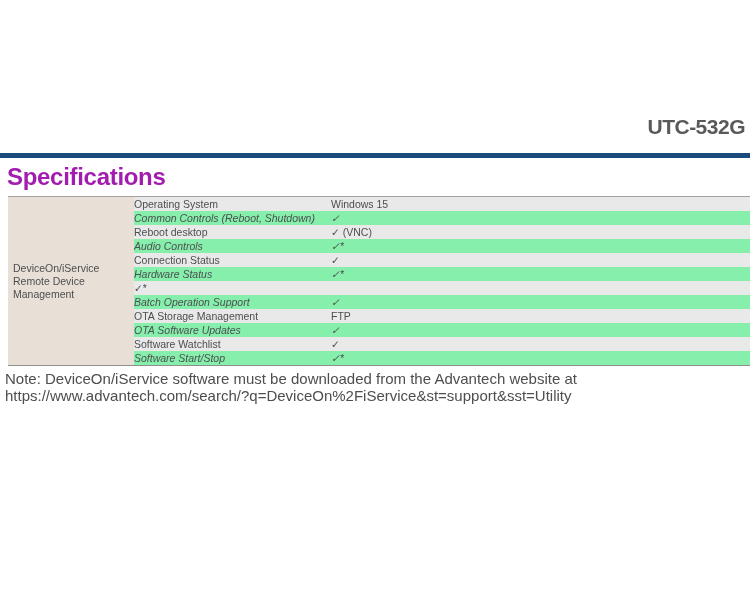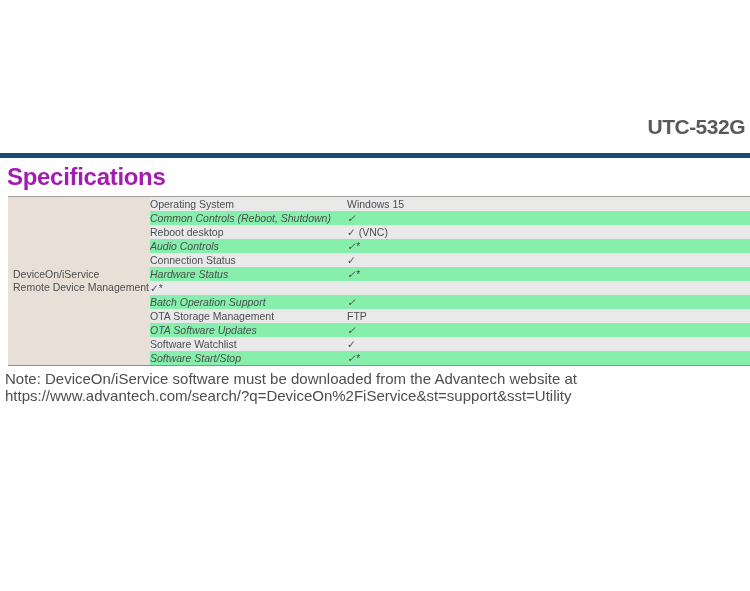--- a/index.html
+++ b/index.html
@@ -41,21 +41,21 @@
     position: absolute;
     top: 196px;
     left: 8px;
     width: 742px;
     display: flex;
     border-top: 1px solid #a5a09a;
     border-bottom: 1px solid #8f8f8f;
     box-sizing: border-box;
   }
   .category-cell {
-    width: 142px;
+    width: 126px;
     background: #e8e0d6;
     display: flex;
     flex-direction: column;
     justify-content: center;
     padding-left: 5px;
     box-sizing: border-box;
     color: #4d4e50;
     font-size: 10.5px;
     line-height: 13px;
   }

